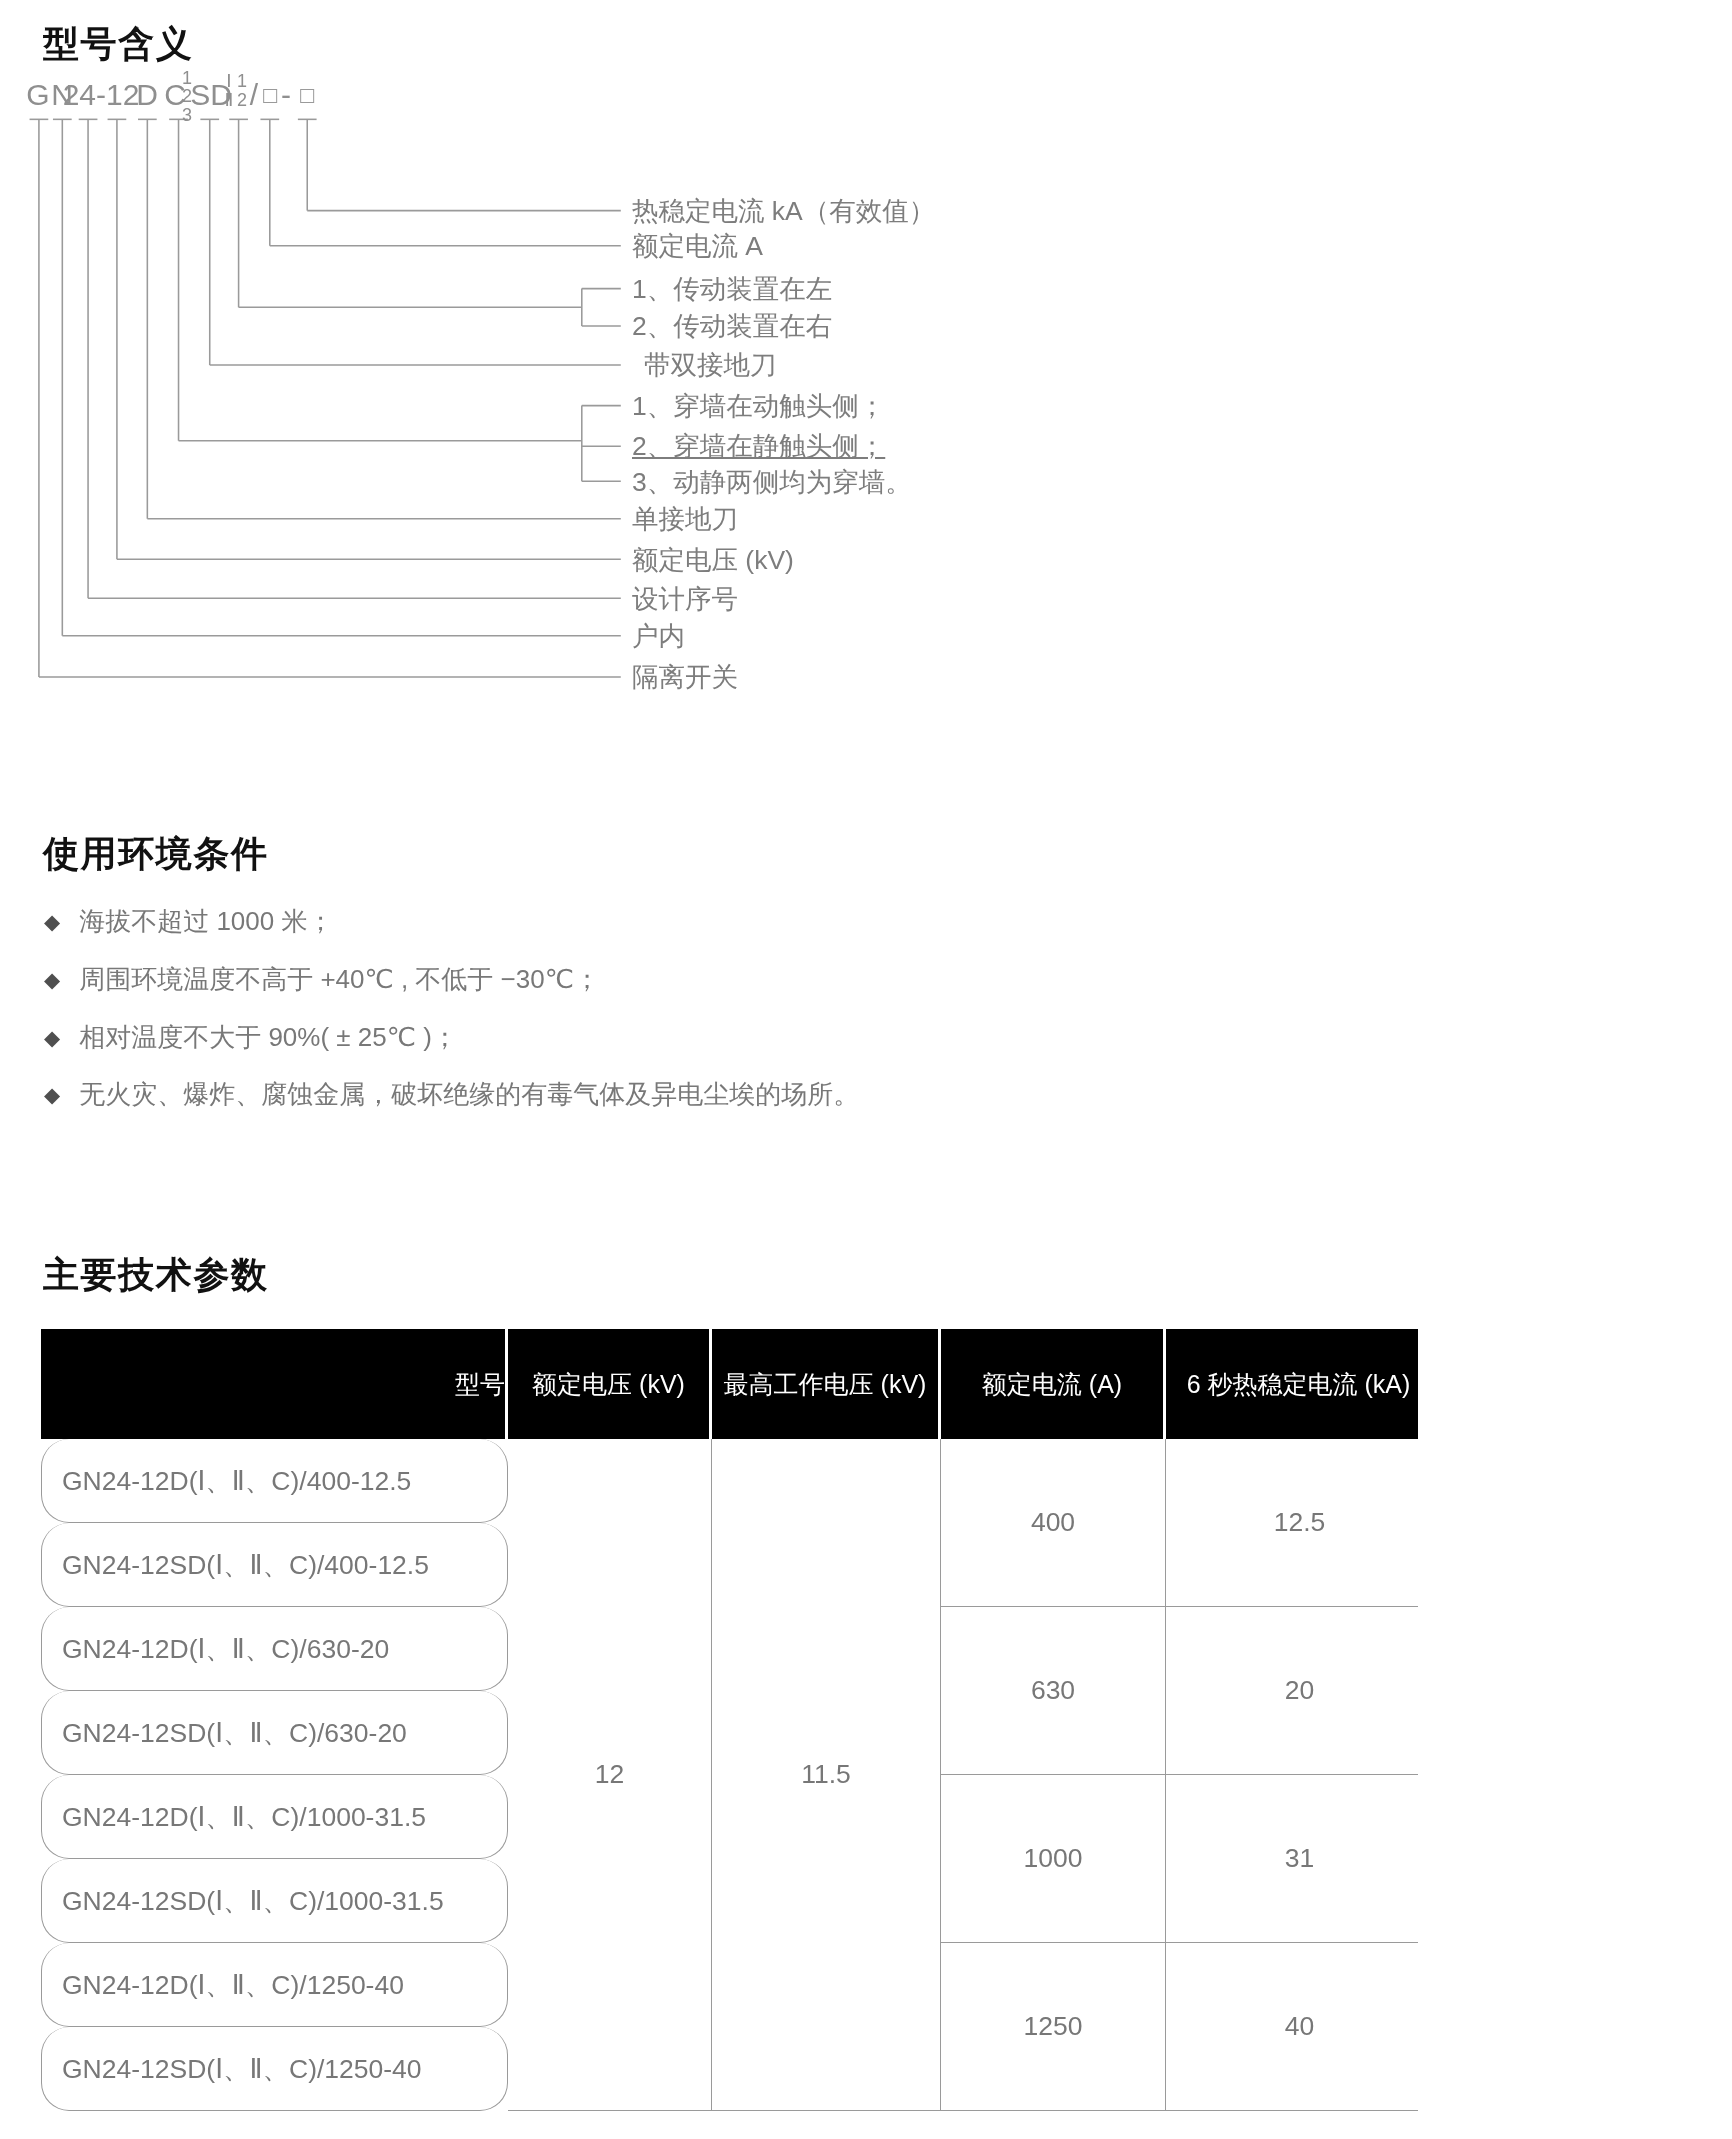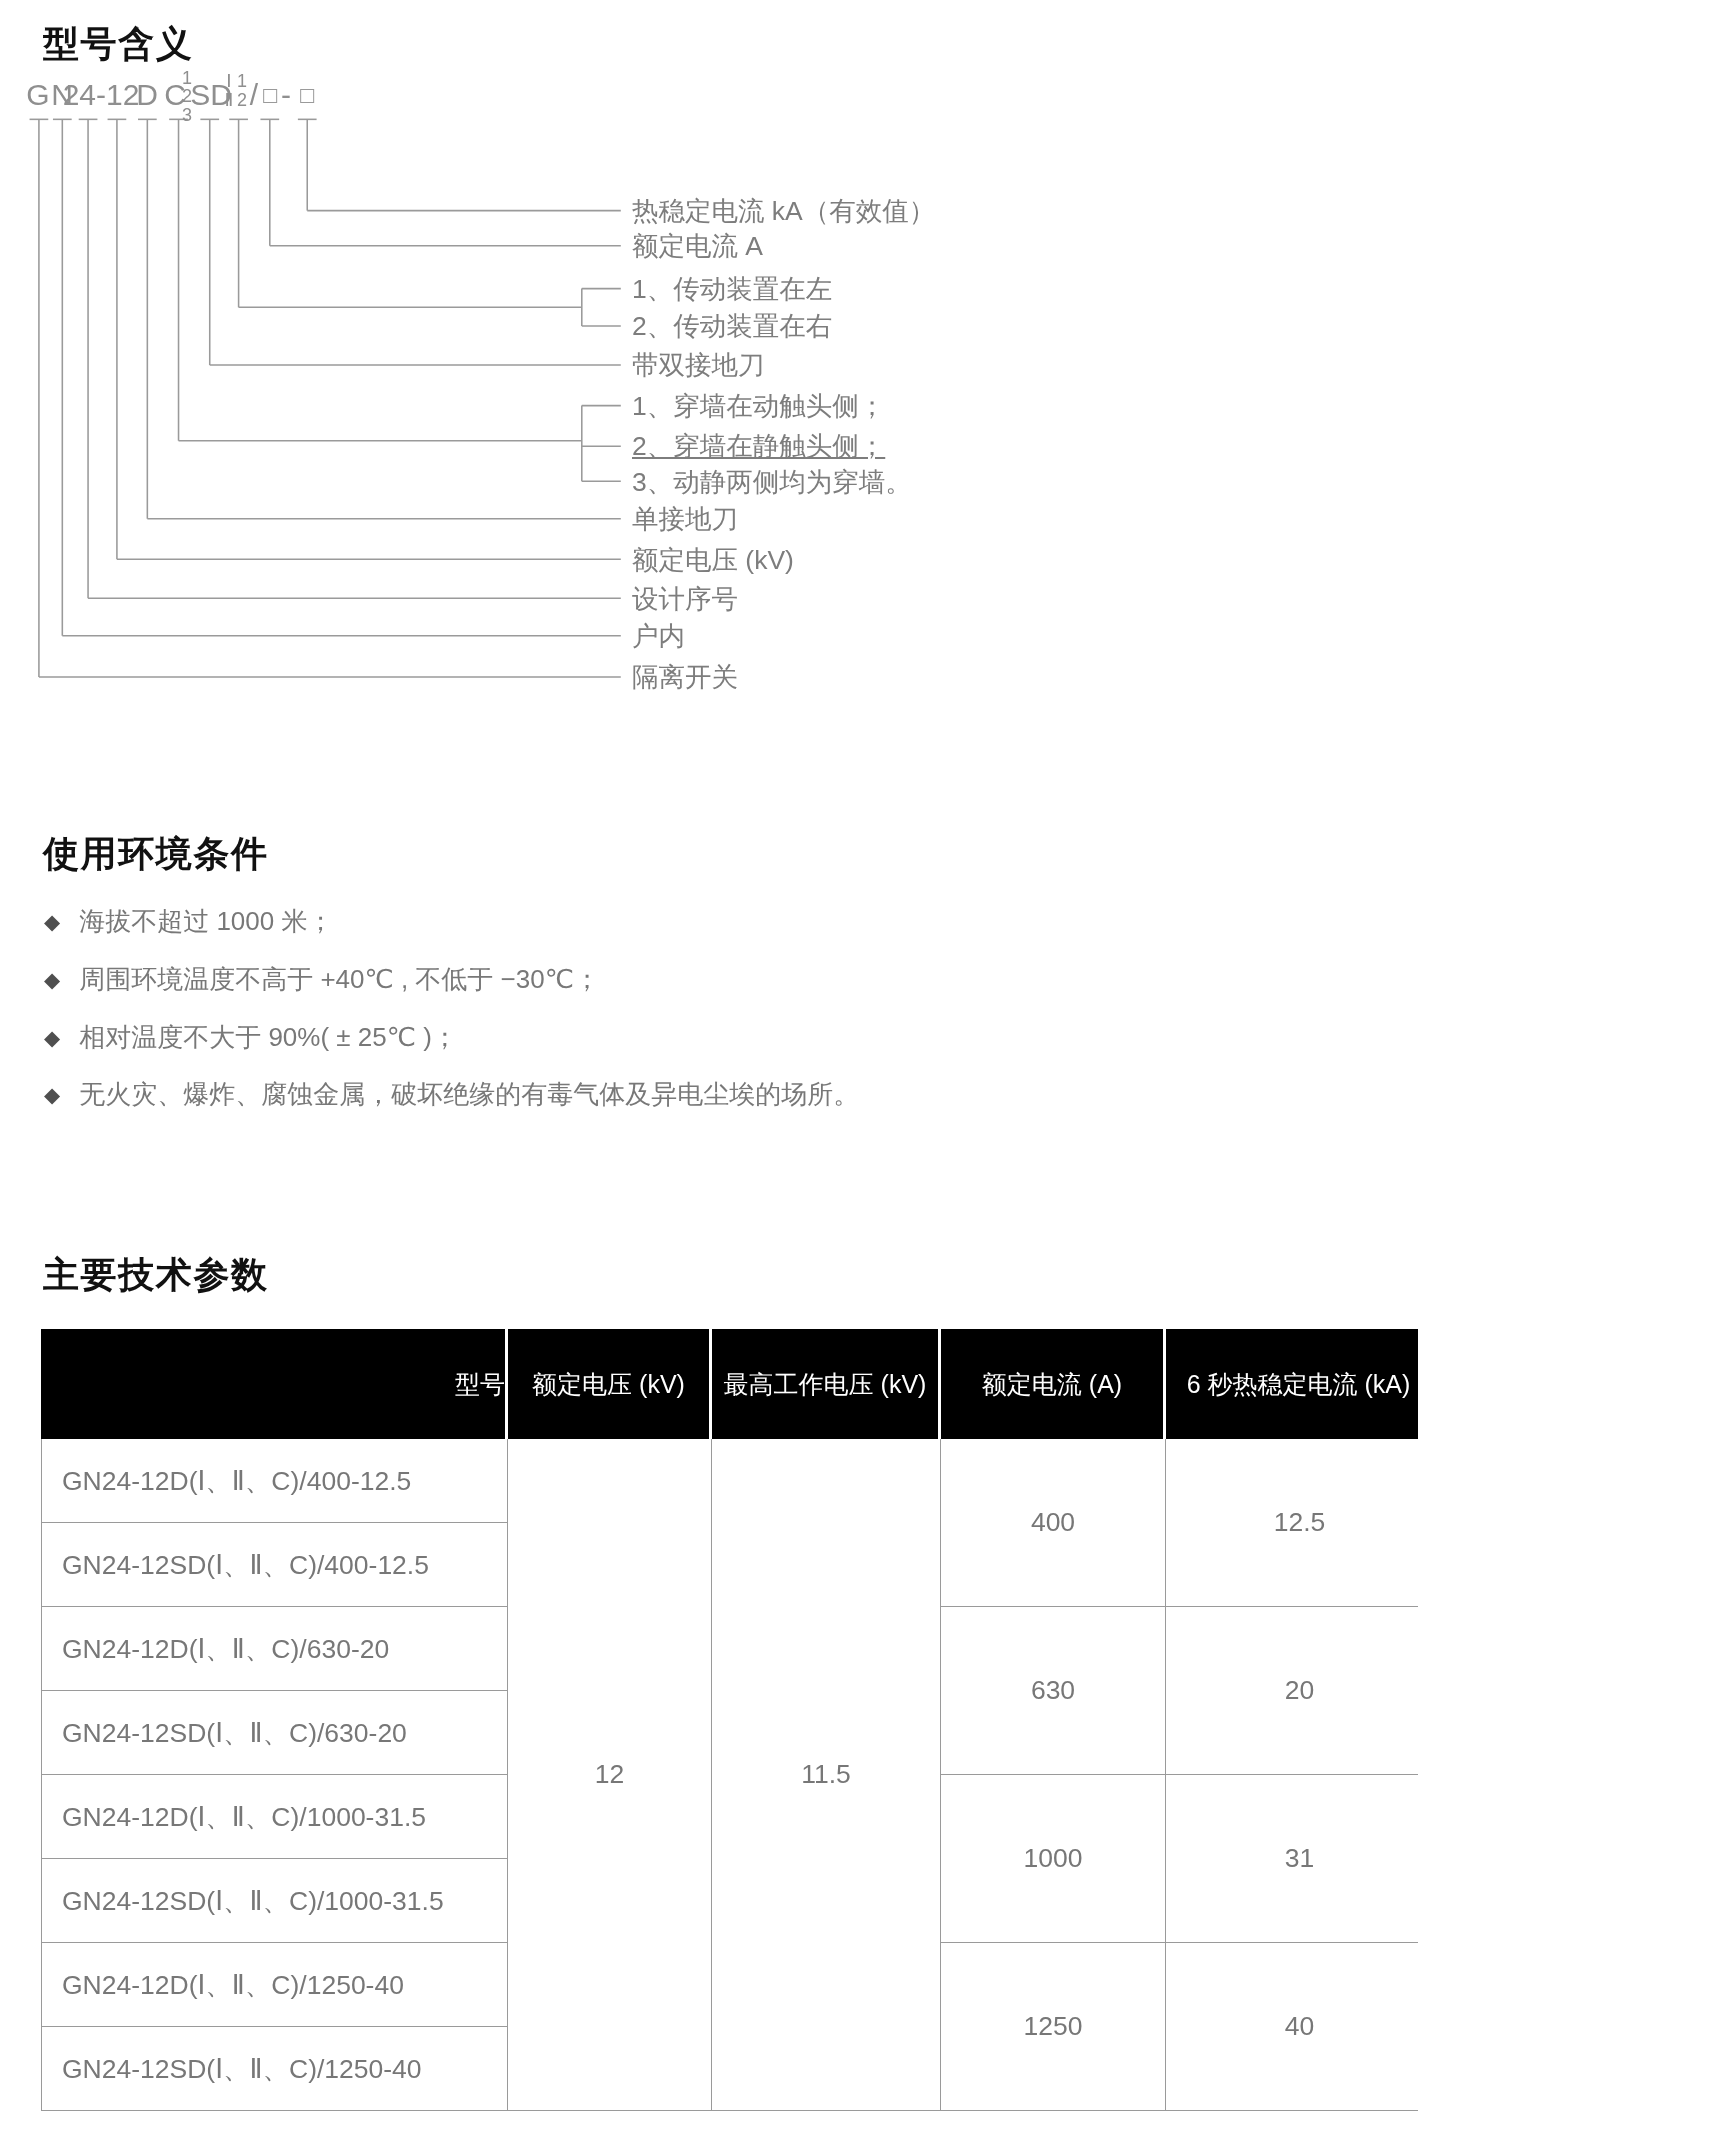--- a/index.html
+++ b/index.html
@@ -29,21 +29,21 @@
   th,td{box-sizing:border-box;padding:0;}
   th{background:#000;color:#fff;font-size:25px;font-weight:400;text-align:center;
      vertical-align:middle;}
   th.model-th{text-align:right;padding-left:22px;}
   th.gap{border-right:3.1px solid #fff;}
   th.group-th{border-bottom:3.1px solid #fff;}
   thead tr{height:55px;}
   tbody tr{height:84px;}
   td{font-size:26.5px;color:#777;text-align:center;vertical-align:middle;
      border-right:1.6px solid #9a9a9a;border-bottom:1.6px solid #9a9a9a;background:#fff;}
-  td.model-cell{text-align:left;padding-left:20px;border-left:1.6px solid #9a9a9a;}
+  td.model-cell{text-align:left;padding-left:20px;border-left:1.6px solid #9a9a9a;border-radius:28px;}
 </style>
 </head>
 <body>
 
 <div id="page">
 
   <div id="diagram">
     <div class="sec-title" style="top:19.5px;">型号含义</div>
     <svg id="connector-svg" width="1733" height="741" viewBox="0 0 2220 950">
         <line x1="381" y1="153" x2="405" y2="153" stroke="#9a9a9a" stroke-width="2"></line>
@@ -101,21 +101,21 @@
         <span class="code-char" style="left: 254px;">/</span>
         <span class="code-square" style="left: 270px;"></span>
         <span class="code-char" style="left: 286px;">-</span>
         <span class="code-square" style="left: 307px;"></span>
       </div>
     <div id="callouts">
         <div class="callout" style="top: 211px;">热稳定电流 kA（有效值）</div>
         <div class="callout" style="top: 246px;">额定电流 A</div>
         <div class="callout" style="top: 289px;">1、传动装置在左</div>
         <div class="callout" style="top: 326px;">2、传动装置在右</div>
-        <div class="callout" style="top: 365px;">带双接地刀</div>
+        <div class="callout" style="top: 365px; margin-left: 12px;">带双接地刀</div>
         <div class="callout" style="top: 406px;">1、穿墙在动触头侧；</div>
         <div class="callout" style="top: 446px; text-decoration: underline;">2、穿墙在静触头侧；</div>
         <div class="callout" style="top: 482px;">3、动静两侧均为穿墙。</div>
         <div class="callout" style="top: 519px;">单接地刀</div>
         <div class="callout" style="top: 560px;">额定电压 (kV)</div>
         <div class="callout" style="top: 599px;">设计序号</div>
         <div class="callout" style="top: 636px;">户内</div>
         <div class="callout" style="top: 677px;">隔离开关</div>
       </div>
   </div>

